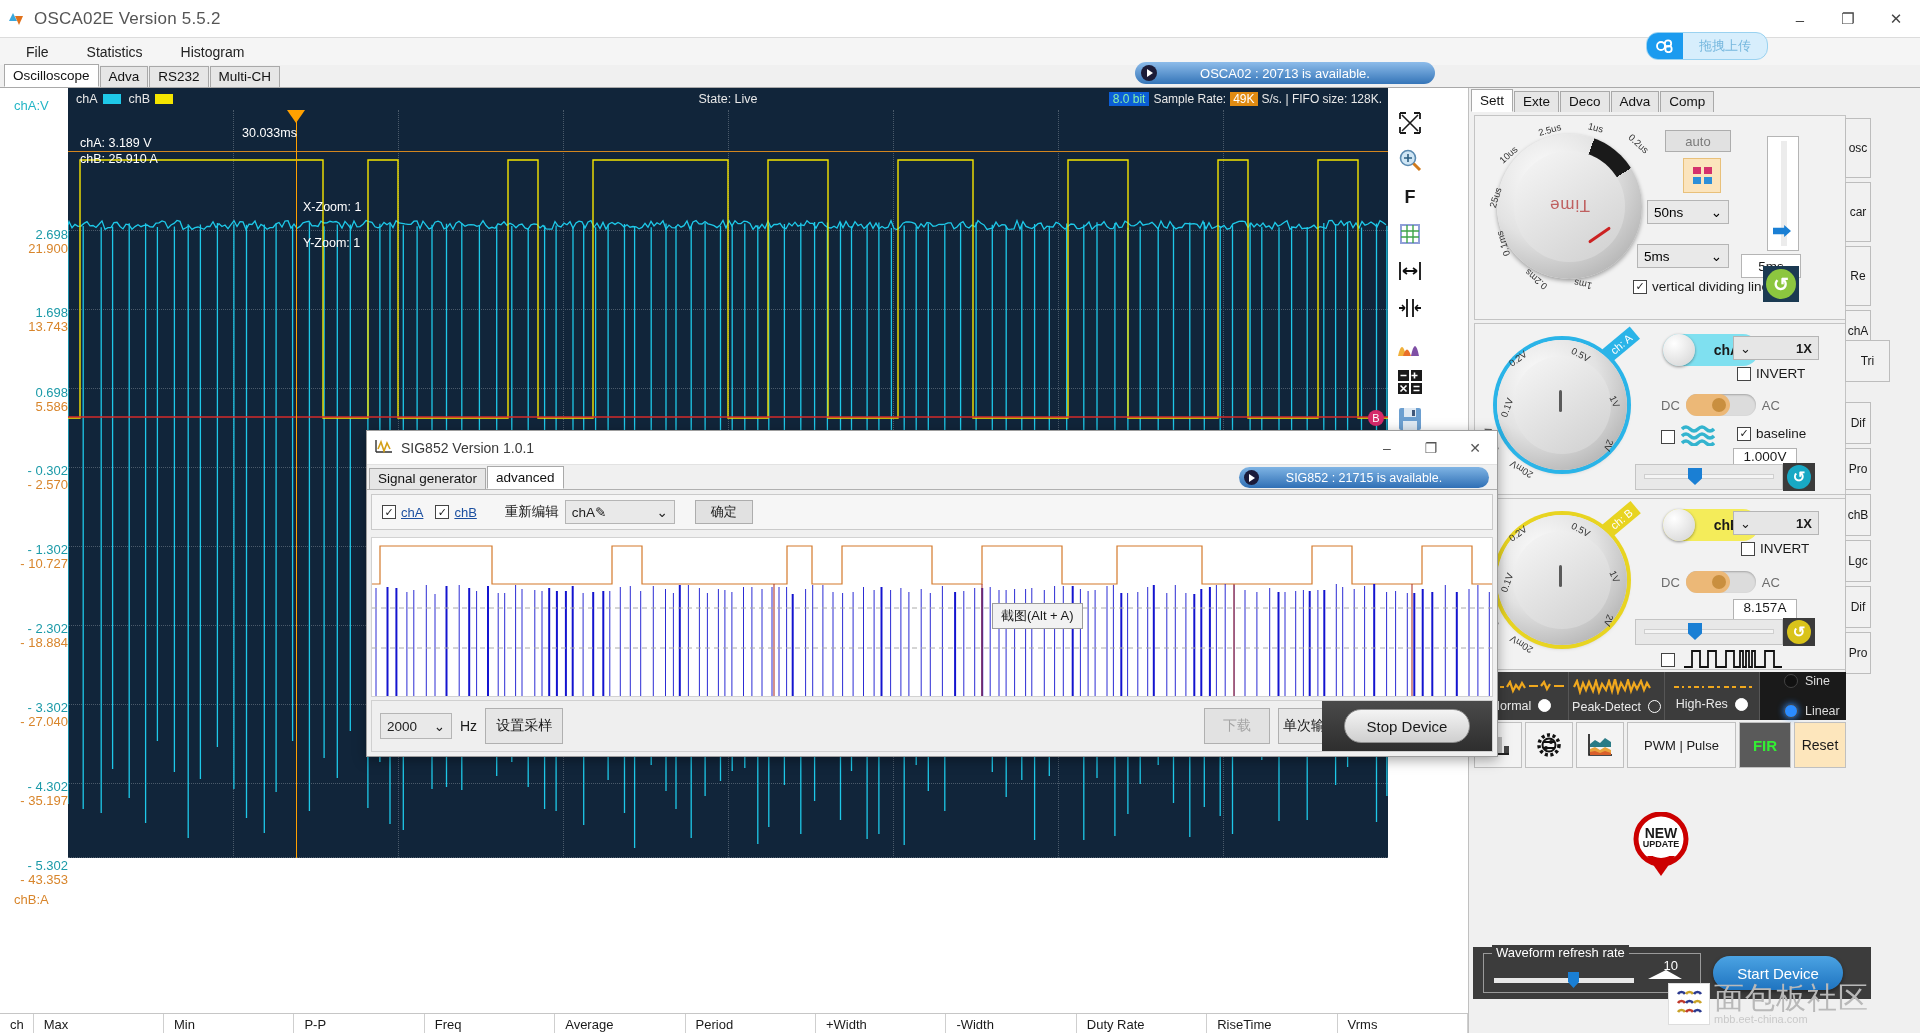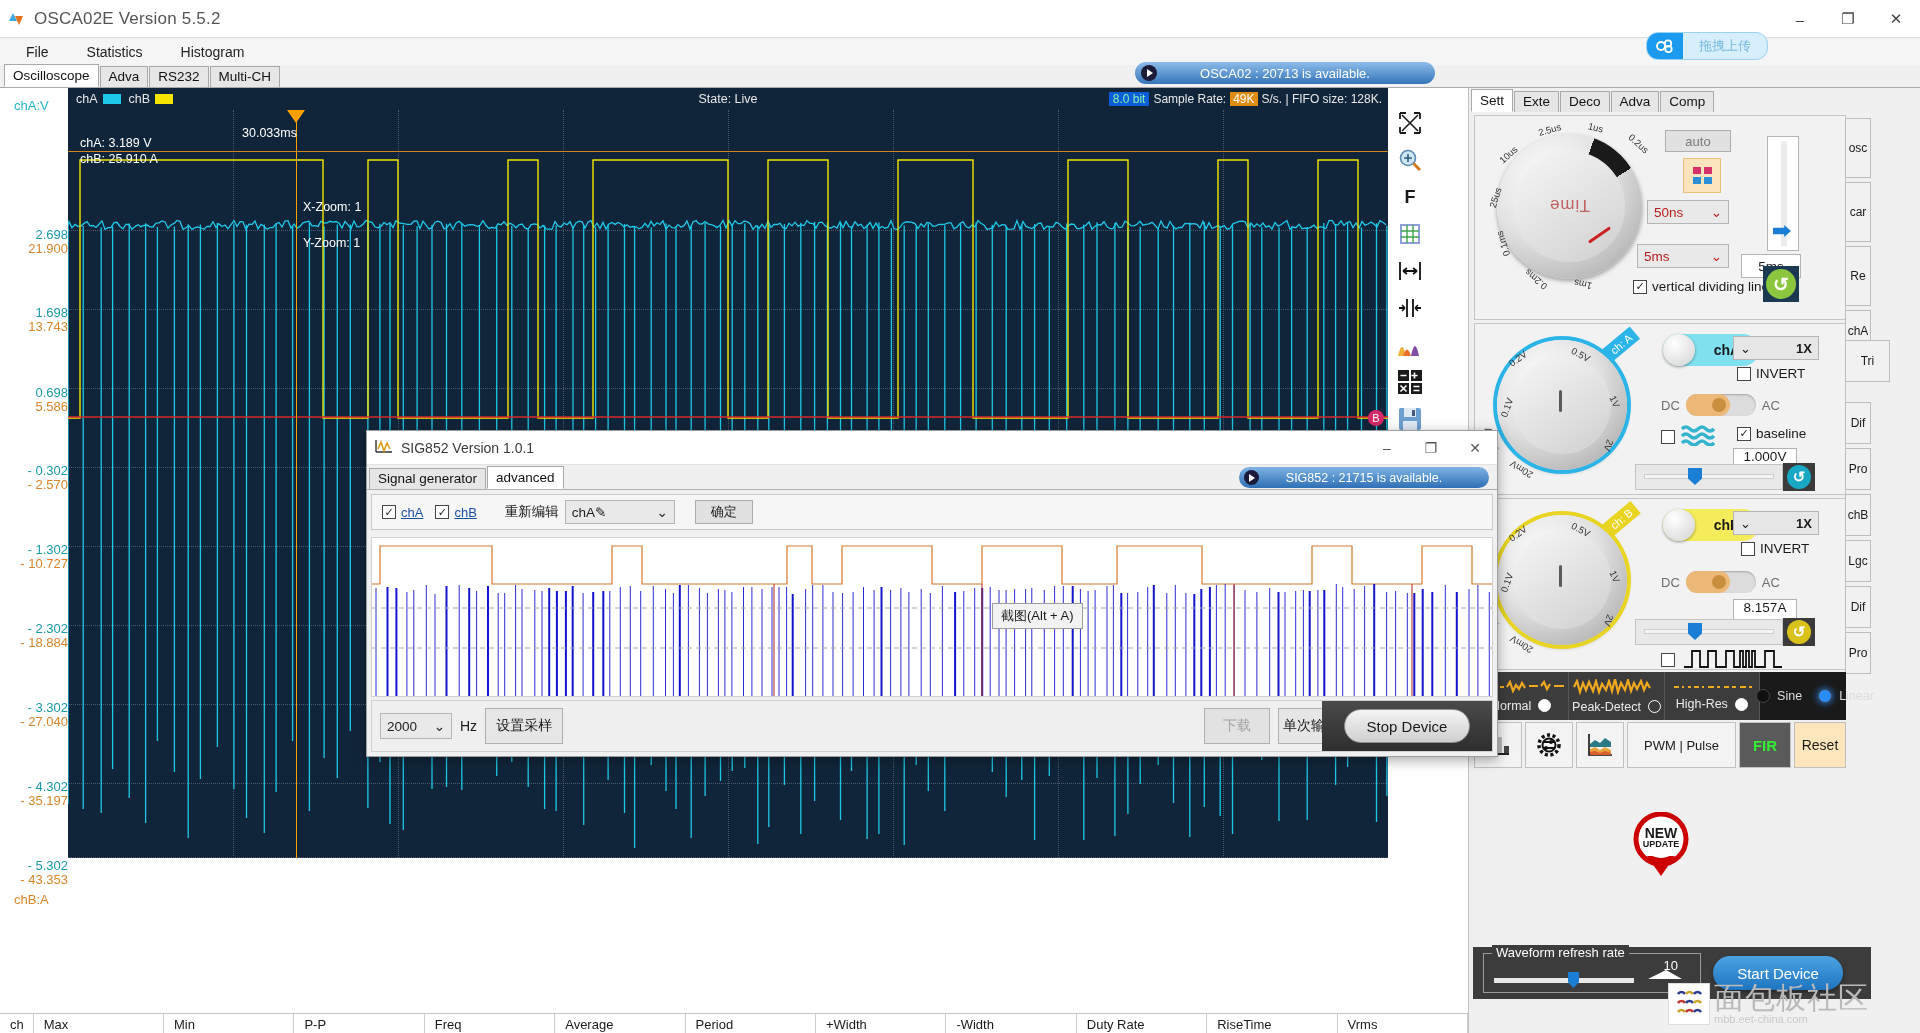--- a/index.html
+++ b/index.html
@@ -131,21 +131,21 @@
   .knob-in { position:absolute; left:12%; top:12%; width:76%; height:76%; border-radius:50%;
     background:linear-gradient(145deg,#f7f7f7,#cfcfcf); }
   .knob-txt { position:absolute; left:0; right:0; top:42%; text-align:center; color:#bf6060;
     transform:rotate(180deg); font-size:17px; letter-spacing:1px;}
   .knob-ptr { position:absolute; width:3px; height:26px; background:#cc2222; border-radius:2px; }
   .kl { position:absolute; font-size:9.5px; color:#333; white-space:nowrap; }
 
   .btn { border:1px solid #adadad; background:#e1e1e1; font-size:13px;
          display:flex; align-items:center; justify-content:center; }
   .combo { border:1px solid #b5b5b5; background:#e9e9e9; display:flex; align-items:center;
-           justify-content:space-between; padding:0 6px; font-size:13.5px; color:#b91c1c; }
+           justify-content:space-between; padding:0 6px; font-size:13.5px; color:#000000; }
   .chk { display:flex; align-items:center; gap:5px; font-size:13.5px; }
 
   .greenref { width:36px;height:36px;background:#1b3a52;display:flex;align-items:center;justify-content:center;}
   .circarrow { width:30px;height:30px;border-radius:50%;display:flex;align-items:center;
                justify-content:center;color:#fff;font-size:19px;font-weight:bold;}
 
   
   #g-chA { margin:3px 0 0 3px; width:372px; height:172px; }
   #g-chB { margin:3px 0 0 3px; width:372px; height:172px; }
   .pill { width:96px;height:32px;border-radius:16px; display:flex;align-items:center;
@@ -173,21 +173,21 @@
   #vstrip .vb { border:1px solid #bdbdbd; background:#f1f1f1; font-size:12px;
      display:flex; align-items:center; justify-content:center; overflow:hidden; }
 
   
   #modes { position:absolute; left:3px; top:560px; width:372px; height:48px;
            background:#3c3c3c; display:flex; }
   #modes .m { flex:1; border-right:1px solid #565656; display:flex; flex-direction:column;
               align-items:center; justify-content:center; color:#eaeaea; font-size:12.5px; gap:2px;}
   #modes .rad { width:13px;height:13px;border-radius:50%;border:1px solid #fff; display:inline-block;}
   #modes .rad.on { background:#fff; }
-  #sinelin { width:86px; background:#1a1a1a; display:flex; flex-direction:row; justify-content:center;
+  #sinelin { width:86px; background:#1a1a1a; display:flex; flex-direction:column; justify-content:center;
              padding-left:24px; gap:16px; }
   #sinelin .r { display:flex; align-items:center; gap:7px; color:#ddd; font-size:12.5px; }
   #sinelin .led { width:14px;height:14px;border-radius:50%;background:#111;border:1px solid #444;}
   #sinelin .led.on { background:#2b8cff; box-shadow:0 0 7px #2b8cff; }
 
   #iconrow { position:absolute; left:3px; top:610px; width:372px; height:46px; display:flex; gap:3px; }
   #iconrow .ib { border:1px solid #c0c0c0; background:#f3f3f3; display:flex;
                  align-items:center; justify-content:center; }
 
   #newupd { position:absolute; left:160px; top:700px; width:60px; }

